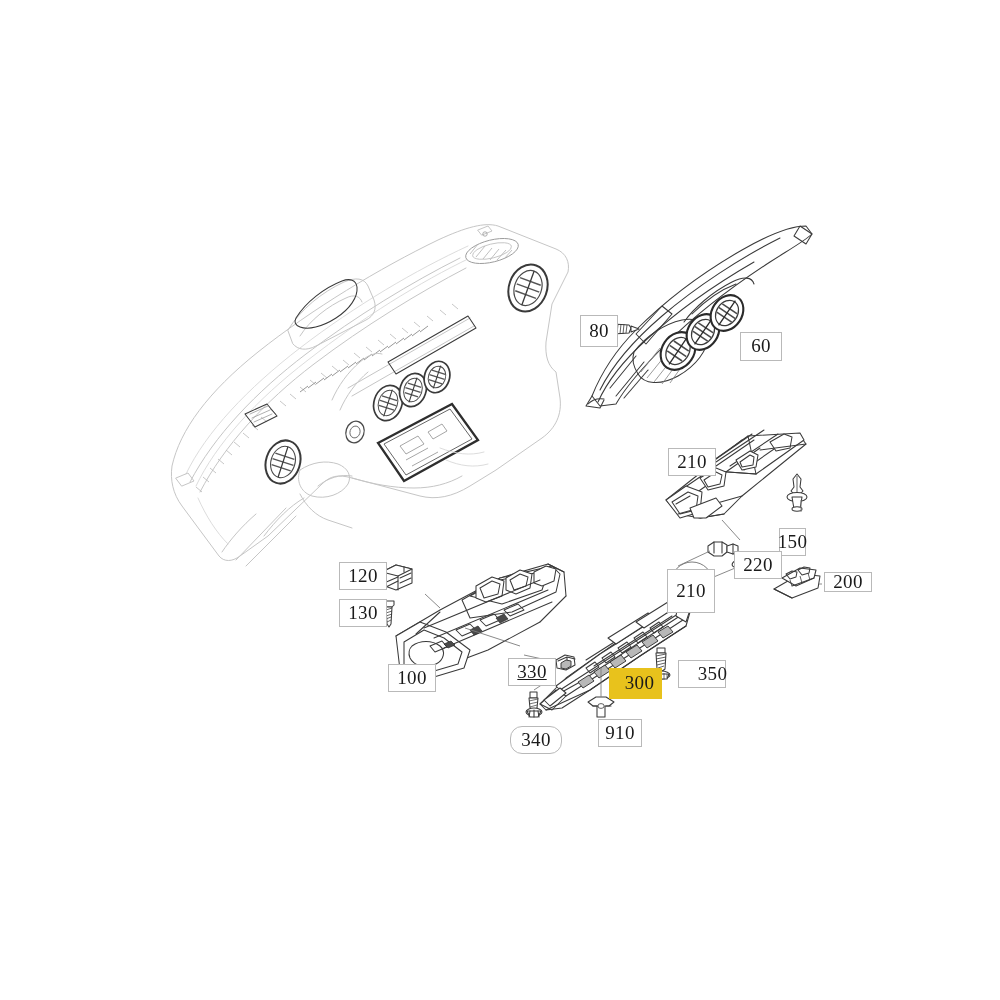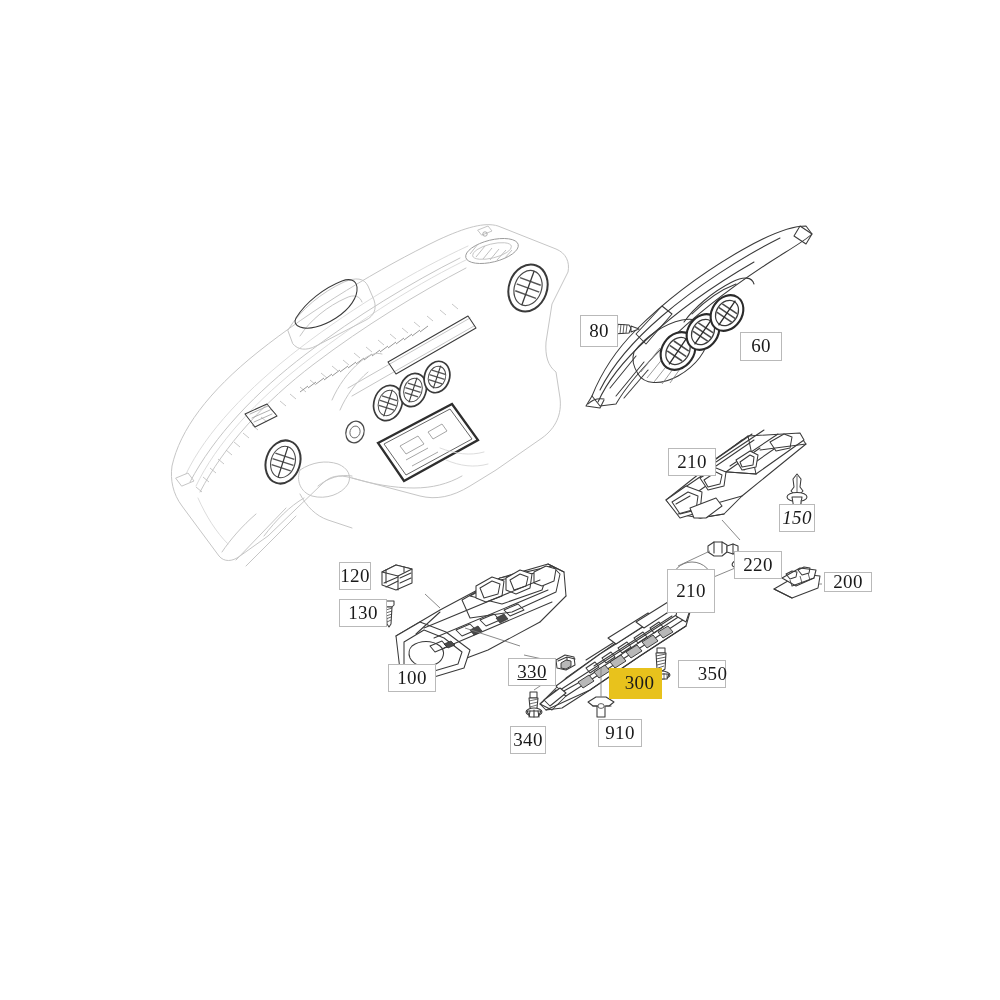--- a/index.html
+++ b/index.html
@@ -595,37 +595,37 @@
   </div>
 
   <div class="callout" style="left:740px; top:332px; width:42px; height:29px;">
     <span class="callout-text">60</span>
   </div>
 
   <div class="callout" style="left:668px; top:448px; width:48px; height:28px;">
     <span class="callout-text">210</span>
   </div>
 
-  <div class="callout" style="left:779px; top:504px; width:36px; height:28px;font-style:italic;">
+  <div class="callout" style="left:779px; top:528px; width:27px; height:28px;">
     <span class="callout-text">150</span>
   </div>
 
   <div class="callout" style="left:734px; top:551px; width:48px; height:28px;">
     <span class="callout-text">220</span>
   </div>
 
   <div class="callout" style="left:667px; top:569px; width:48px; height:44px;">
     <span class="callout-text">210</span>
   </div>
 
   <div class="callout" style="left:824px; top:572px; width:48px; height:20px;">
     <span class="callout-text">200</span>
   </div>
 
-  <div class="callout" style="left:339px; top:562px; width:32px; height:28px;">
+  <div class="callout" style="left:339px; top:562px; width:48px; height:28px;">
     <span class="callout-text">120</span>
   </div>
 
   <div class="callout" style="left:339px; top:599px; width:48px; height:28px;">
     <span class="callout-text">130</span>
   </div>
 
   <div class="callout" style="left:388px; top:664px; width:48px; height:28px;">
     <span class="callout-text">100</span>
   </div>
@@ -635,21 +635,21 @@
   </div>
 
   <div class="callout highlight" style="left:609px; top:668px; width:53px; height:31px;padding-left:8px;">
     <span class="callout-text">300</span>
   </div>
 
   <div class="callout" style="left:678px; top:660px; width:48px; height:28px;padding-left:21px;">
     <span class="callout-text">350</span>
   </div>
 
-  <div class="callout" style="left:510px; top:726px; width:36px; height:28px;">
+  <div class="callout" style="left:510px; top:726px; width:52px; height:28px;border-radius:12px;">
     <span class="callout-text">340</span>
   </div>
 
   <div class="callout" style="left:598px; top:719px; width:44px; height:28px;">
     <span class="callout-text">910</span>
   </div>
 
 </div>
 
 </body></html>

